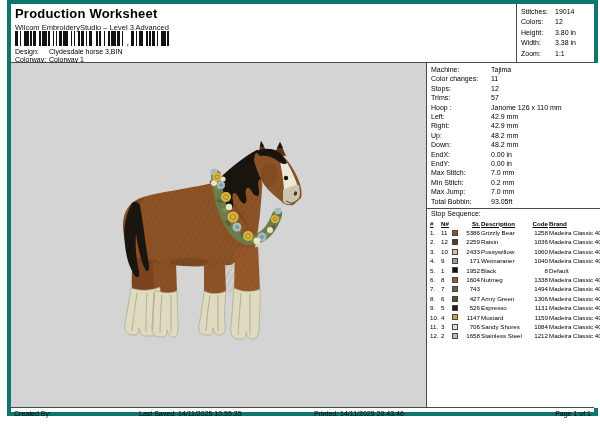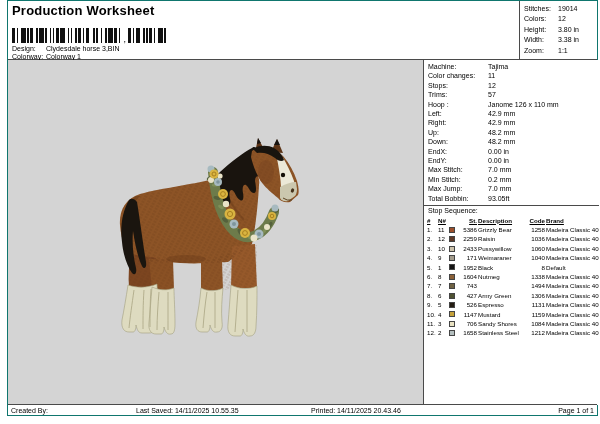--- a/index.html
+++ b/index.html
@@ -1,19 +1,19 @@
 <!DOCTYPE html>
 <html><head>
 <meta charset="utf-8">
 <style>
   html,body{margin:0;padding:0;background:#fff;}
   .canvas{position:relative;width:600px;height:424px;background:#ffffff;
           font-family:"Liberation Sans",sans-serif;color:#000;overflow:hidden;}
   .sheet{position:absolute;left:7px;top:0;width:591px;height:416px;
-         border:1px solid #0f766e;box-sizing:border-box;background:#fff;}
+         border:4px solid #0f766e;box-sizing:border-box;background:#fff;}
 
   
   .header{position:absolute;left:0;top:0;width:100%;height:59px;
           border-bottom:1px solid #4a4a4a;box-sizing:border-box;}
   .title{position:absolute;left:4px;top:2px;font-size:13px;font-weight:bold;letter-spacing:0.2px;}
   .subtitle{position:absolute;left:4px;top:19px;font-size:7.5px;color:#111;}
   .barcode{position:absolute;left:4px;top:27px;height:15px;display:flex;align-items:flex-end;}
   .barcode .bar{display:inline-block;height:15px;background:#111;}
   .barcode .sp{display:inline-block;height:15px;}
   .barcode .comma{font-size:9px;line-height:7px;margin:0 2px;}
@@ -53,20 +53,21 @@
   .f-created{left:3px;} .f-saved{left:128px;} .f-printed{left:303px;} .f-page{right:3px;}
 </style>
 </head>
 <body>
 
 <div class="canvas">
   <div class="sheet">
 
     <div class="header">
       <div class="title">Production Worksheet</div>
+      <div class="subtitle">Wilcom EmbroideryStudio – Level 3 Advanced</div>
       <div class="barcode" id="barcode">
           <span class="bar" style="width: 3px;"></span>
           <span class="sp" style="width: 1.5px;"></span>
           <span class="bar" style="width: 1.5px;"></span>
           <span class="sp" style="width: 3px;"></span>
           <span class="bar" style="width: 4.5px;"></span>
           <span class="sp" style="width: 1.5px;"></span>
           <span class="bar" style="width: 1.5px;"></span>
           <span class="sp" style="width: 1.5px;"></span>
           <span class="bar" style="width: 3px;"></span>

